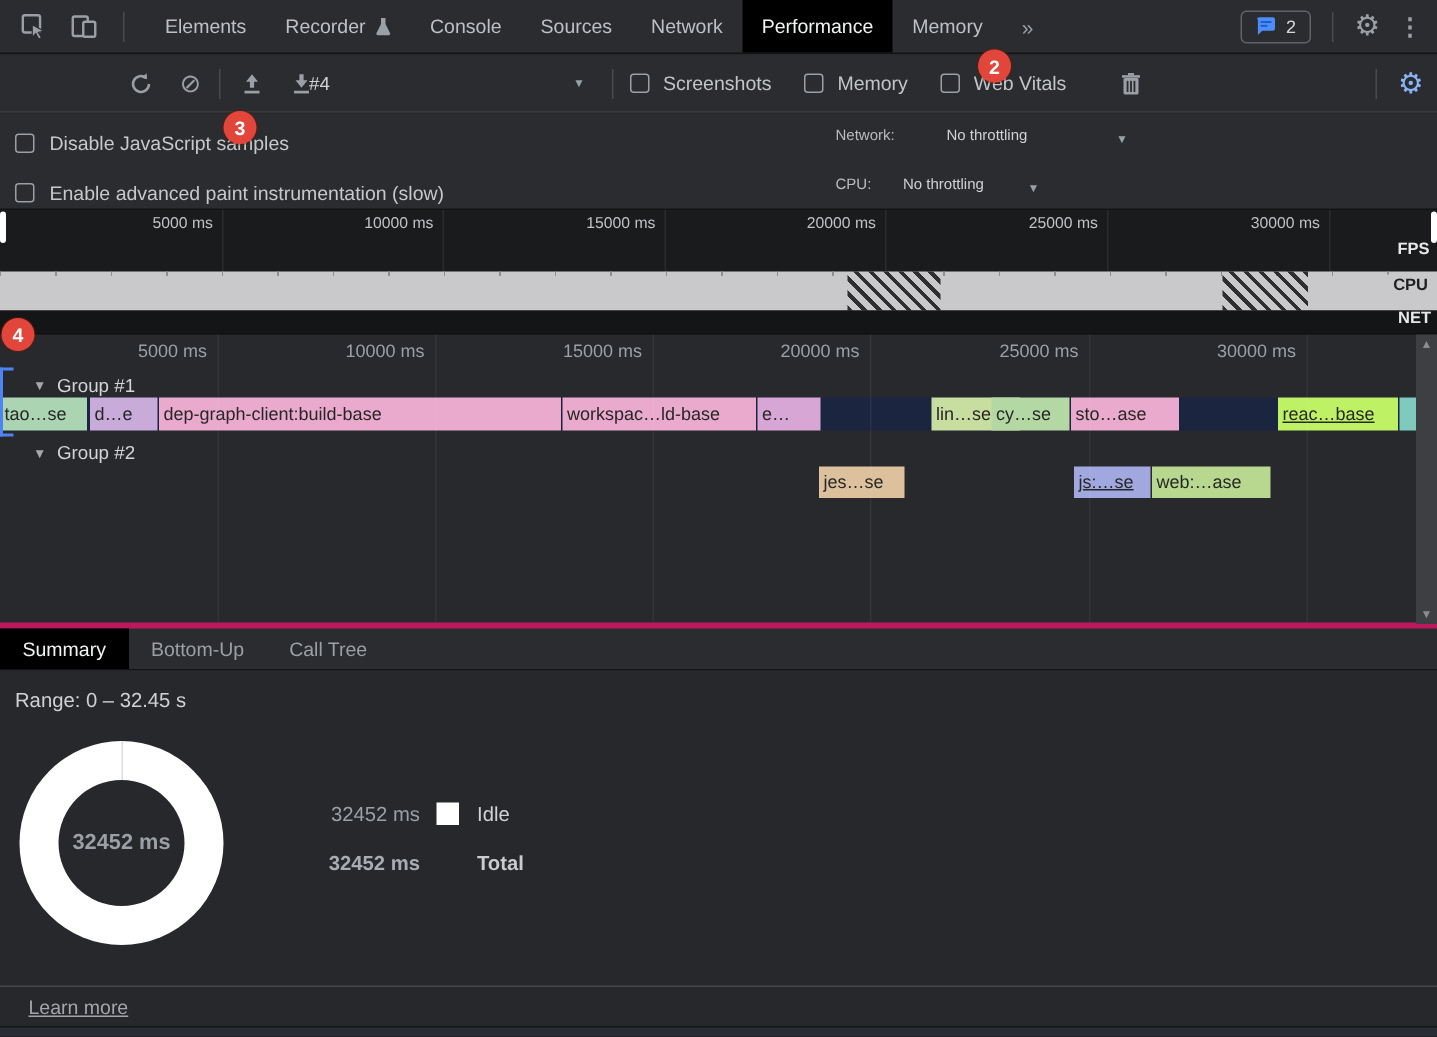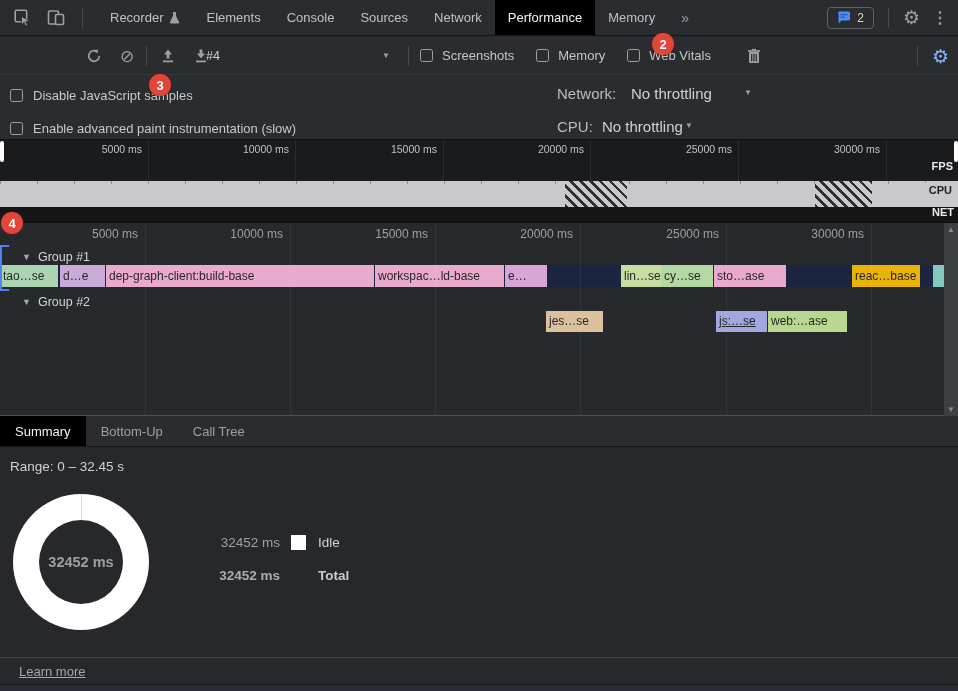--- a/index.html
+++ b/index.html
@@ -30,21 +30,21 @@
   .pt-checks{position:absolute;left:420px;top:0;height:100%;display:flex;align-items:center;gap:22px;}
   .checkrow{display:flex;align-items:center;gap:9px;color:#c3c6c9;font-size:13px;}
   .checkbox{width:13px;height:13px;border:1.5px solid #9aa0a6;border-radius:2.5px;background:transparent;flex:0 0 auto;}
   .trash{margin-left:2px;}
   .gear-active{position:absolute;right:9px;top:50%;transform:translateY(-50%);color:#8ab4f8;font-size:19px;}
   .tool-vdiv-right{position:absolute;right:40px;top:9px;width:1px;height:20px;background:#4a4b4e;}
 
   
   .psettings{position:absolute;left:0;top:76px;width:958px;height:64px;background:#2b2c2f;border-bottom:1px solid #121315;}
   .set-row{position:absolute;left:10px;display:flex;align-items:center;gap:10px;color:#c7c8ca;font-size:13px;}
-  .set-abs{position:absolute;font-size:15px;}
+  .set-abs{position:absolute;font-size:10px;}
   .sel-arrow{font-size:8px;color:#9aa0a6;}
 
   
   .overview{position:absolute;left:0;top:140px;width:958px;height:82px;background:#1a1b1d;}
   .ov-grid{position:absolute;top:0;width:1px;height:82px;background:rgba(255,255,255,0.07);}
   .ov-label{position:absolute;top:3px;width:100px;text-align:right;font-size:10.5px;color:#bfc2c5;}
   .cpu-band{position:absolute;left:0;top:41px;width:958px;height:26px;background:#c9c9cb;z-index:2;}
   .cpu-band::before{content:"";position:absolute;left:0;top:0;width:100%;height:3px;background:repeating-linear-gradient(90deg,#8f8f8f 0 1px,transparent 1px 37px);}
   .cpu-hatch{position:absolute;top:0;height:100%;background:repeating-linear-gradient(45deg,rgba(24,25,27,0.88) 0 2.5px,transparent 2.5px 7px);}
   .net-lane{position:absolute;left:0;top:67px;width:958px;height:15px;background:#141517;z-index:2;}
@@ -63,21 +63,21 @@
   .track1{position:absolute;left:0;top:42px;width:944px;height:22px;background:#1c2540;}
   .bar{position:absolute;height:22px;line-height:22px;font-size:12px;color:#272727;padding:0 3px;overflow:hidden;white-space:nowrap;}
   .bars2 .bar{height:21px;line-height:21px;}
   .bracket{position:absolute;left:0;top:22px;width:9px;height:46px;z-index:5;}
   .bracket::before{content:"";position:absolute;left:0;top:0;width:2px;height:100%;background:#4e83f3;}
   .bracket::after{content:"";position:absolute;left:0;top:0;width:100%;height:2px;background:#4e83f3;box-shadow:0 44px 0 #4e83f3;}
   .vscroll{position:absolute;right:0;top:0;width:14px;height:193px;background:#3e3f42;display:flex;flex-direction:column;justify-content:space-between;align-items:center;padding:2px 0;z-index:6;}
   .vscroll span{font-size:8px;color:#8a8d90;}
 
   
-  .btabs{position:absolute;left:0;top:415px;width:958px;height:32px;background:#2b2c2f;border-top:1px solid #be185d;border-bottom:1px solid #131416;display:flex;align-items:stretch;}
+  .btabs{position:absolute;left:0;top:415px;width:958px;height:32px;background:#2b2c2f;border-top:4px solid #be185d;border-bottom:1px solid #131416;display:flex;align-items:stretch;}
   .btab{display:flex;align-items:center;padding:0 15px;color:#9aa0a6;font-size:13px;}
   .btab.selected{background:#000;color:#f1f3f4;}
 
   
   .summary{position:absolute;left:0;top:447px;width:958px;height:210px;background:#27282b;}
   .range-label{position:absolute;left:10px;top:12px;font-size:13.5px;color:#d0d1d2;}
   .donut{position:absolute;left:13px;top:47px;width:136px;height:136px;border-radius:50%;background:#fff;}
   .donut::before{content:"";position:absolute;left:50%;top:0;width:1px;height:26px;background:#dcdcdc;}
   .donut-hole{position:absolute;left:26px;top:26px;width:84px;height:84px;border-radius:50%;background:#27282b;display:flex;align-items:center;justify-content:center;}
   .donut-hole span{font-size:14.5px;font-weight:bold;color:#9aa0a6;}
@@ -114,27 +114,27 @@
       <span class="tb-iconbtn">
         <svg width="18" height="17" viewBox="0 0 18 17">
             <rect x="1.5" y="2" width="10" height="13" rx="1.2" fill="none" stroke="#9aa0a6" stroke-width="1.6"></rect>
             <rect x="8.5" y="5.5" width="8" height="10" rx="1.2" fill="#2b2c2f" stroke="#9aa0a6" stroke-width="1.6"></rect>
           </svg>
       </span>
       <span class="tb-divider"></span>
     </div>
     <div class="tabs" id="top-tabs">
         <div class="tab">
+          <span>Elements</span>
+        </div>
+        <div class="tab">
           <span>Recorder</span>
           <svg width="11" height="13" viewBox="0 0 11 13">
             <path d="M4 1 h3 v4 l3 6 a1 1 0 0 1 -0.9 1.5 H1.9 A1 1 0 0 1 1 11 l3-6z" fill="#9aa0a6"></path>
           </svg>
-        </div>
-        <div class="tab">
-          <span>Elements</span>
         </div>
         <div class="tab">
           <span>Console</span>
         </div>
         <div class="tab">
           <span>Sources</span>
         </div>
         <div class="tab">
           <span>Network</span>
         </div>
@@ -267,21 +267,21 @@
     </div>
     <div class="track1" id="track1" style="background: rgb(28, 37, 64);">
         <div class="bar" style="left: 0px; width: 58px; background: rgb(171, 213, 178);">tao…se</div>
         <div class="bar" style="left: 60px; width: 45px; background: rgb(200, 171, 217);">d…e</div>
         <div class="bar" style="left: 106px; width: 268px; background: rgb(234, 170, 205);">dep-graph-client:build-base</div>
         <div class="bar" style="left: 375px; width: 129px; background: rgb(234, 170, 205);">workspac…ld-base</div>
         <div class="bar" style="left: 505px; width: 42px; background: rgb(215, 166, 213);">e…</div>
         <div class="bar" style="left: 601px; width: 59px; background: rgb(200, 222, 161); margin-left: 20px;">lin…se</div>
         <div class="bar" style="left: 661px; width: 52px; background: rgb(180, 216, 164);">cy…se</div>
         <div class="bar" style="left: 714px; width: 72px; background: rgb(234, 170, 205);">sto…ase</div>
-        <div class="bar" style="left: 852px; width: 68px; background: #eab308;">reac…base</div>
+        <div class="bar" style="left: 852px; width: 80px; background: #bef264; text-decoration: underline;">reac…base</div>
         <div class="bar" style="left: 933px; width: 11px; background: rgb(127, 201, 189);"></div>
       </div>
     <div class="group-hdr" style="top:70px">
       <span class="tri">▼</span>
       <span>Group #2</span>
     </div>
     <div class="bars2" id="track2">
         <div class="bar" style="left: 546px; width: 57px; background: rgb(221, 193, 156); position: absolute; top: 88px;">jes…se</div>
         <div class="bar" style="left: 716px; width: 51px; background: rgb(161, 168, 223); position: absolute; top: 88px; text-decoration: underline;">js:…se</div>
         <div class="bar" style="left: 768px; width: 79px; background: rgb(183, 216, 142); position: absolute; top: 88px;">web:…ase</div>

